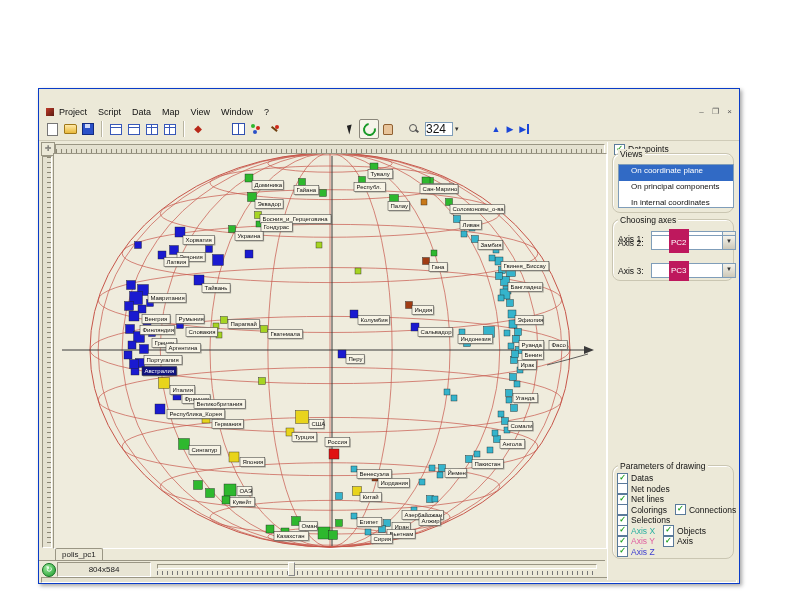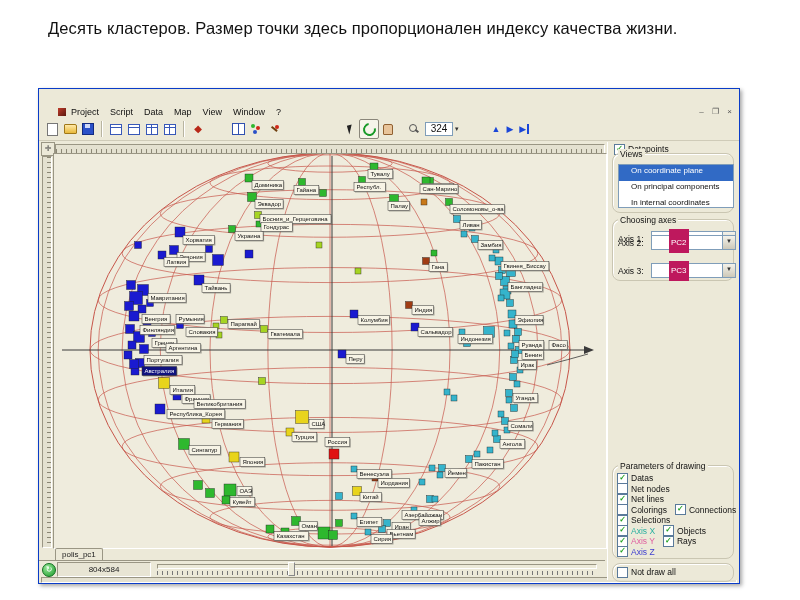--- a/index.html
+++ b/index.html
@@ -15,21 +15,21 @@
       padding:0 3px;color:#fff;font-weight:bold;font-size:9.5px;
       background:linear-gradient(180deg,#5da6ff 0%,#1a63e8 14%,#0b51d8 50%,#1560e6 88%,#0440a0 100%);
       border-radius:2px 2px 0 0;white-space:nowrap;}
   .app-ico{width:9px;height:9px;background:linear-gradient(135deg,#2fb3c8,#0b51a0);
       border:1px solid #fff;margin-right:3px;flex:0 0 auto;}
   .titlebar .grow{flex:1;}
   .wbtn{width:14px;height:13px;margin-left:2px;border-radius:2px;border:1px solid #fff;
       color:#fff;font-size:8px;line-height:11px;text-align:center;
       background:linear-gradient(180deg,#7aa9f5,#2a5ad0);}
   .wbtn.close{background:linear-gradient(180deg,#f0926a,#d8441e);}
-  .menubar{position:absolute;left:16px;top:16px;right:0;height:13px;background:#ece9d8;
+  .menubar{position:absolute;left:4px;top:16px;right:0;height:13px;background:#ece9d8;
       display:flex;align-items:center;font-size:9px;color:#111;border-bottom:1px solid #14532d;}
   .menu-ico{width:8px;height:8px;margin:0 5px 0 3px;background:linear-gradient(135deg,#c03a2a,#5a1a10);}
   .menu-item{margin-right:11px;cursor:default;}
   .mdi{margin-left:auto;margin-right:4px;color:#555;font-size:8px;letter-spacing:3px;}
   .toolbar{position:absolute;left:0;top:29px;right:0;height:22px;background:#ece9d8;
       display:flex;align-items:center;border-bottom:1px solid #cfcbb8;font-size:9px;}
   .tsep{width:1px;height:16px;background:#b8b4a0;border-right:1px solid #fff;margin:0 4px;}
   .tbtn{width:18px;height:18px;display:flex;align-items:center;justify-content:center;flex:0 0 auto;}
   .tbtn.pressed{border:1px solid #8a867a;background:#f6f4ea;border-radius:2px;}
   
@@ -48,22 +48,22 @@
   .i-dots i{position:absolute;width:4px;height:4px;border-radius:50%;}
   .i-pin{position:relative;width:11px;height:11px;}
   .i-pin::before{content:"";position:absolute;left:6px;top:1px;width:4px;height:4px;border-radius:50%;background:#d02818;}
   .i-pin::after{content:"";position:absolute;left:2px;top:4px;width:7px;height:1.5px;background:#704010;transform:rotate(38deg);}
   .i-cursor{width:0;height:0;border-left:5px solid #222;border-bottom:9px solid transparent;transform:rotate(-16deg);}
   .i-rotate{width:9px;height:9px;border:2px solid #1a9a2a;border-radius:50%;border-top-color:transparent;transform:rotate(35deg);}
   .i-hand{width:8px;height:9px;background:#e8c49a;border:1px solid #906030;border-radius:2px 2px 1px 1px;}
   .i-zoom{position:relative;width:11px;height:11px;}
   .i-zoom::before{content:"";position:absolute;left:0;top:0;width:6px;height:6px;border:1.5px solid #555;border-radius:50%;}
   .i-zoom::after{content:"";position:absolute;left:6px;top:6px;width:4px;height:1.5px;background:#555;transform:rotate(40deg);}
-  .zoombox{width:26px;height:12px;background:#fff;border:1px solid #7f9db9;font-size:10px;
-      line-height:12px;text-align:center;color:#111;margin:15px 2px;}
+  .zoombox{width:26px;height:12px;background:#fff;border:1px solid #7f9db9;font-size:12px;
+      line-height:12px;color:#111;margin:15px 2px;}
   .caret{font-size:7px;color:#333;margin:0 6px 0 0;}
   .play{color:#1a46d8;font-size:9px;margin:0 3px;line-height:10px;}
   .play.skip{border-right:2px solid #1a46d8;padding-right:1px;}
   
   .corner-btn{position:absolute;left:2px;top:53px;width:12px;height:12px;border:1px solid #9a9684;
       background:#ece9d8;color:#444;font-size:8px;line-height:11px;text-align:center;}
   .ruler-h{position:absolute;left:16px;top:55px;width:548px;height:8px;border:1px solid #fff;
       border-top-color:#9a9684;border-left-color:#9a9684;background:#e4e1d0
       repeating-linear-gradient(90deg,#8a8674 0 1px,transparent 1px 5px);background-size:100% 4px;
       background-position:0 100%;background-repeat:no-repeat;}
@@ -112,21 +112,20 @@
   .combo .drop{position:absolute;right:0;top:0;bottom:0;width:12px;background:linear-gradient(#f4f2ea,#cdc8b8);
       border-left:1px solid #7f9db9;font-size:6px;text-align:center;line-height:11px;color:#333;}
   .prow{display:flex;align-items:center;height:10.5px;padding-left:4px;}
   .prow .second{margin-left:8px;}
   .datapoints-row{position:absolute;left:6px;top:2px;}
 </style>
 </head>
 <body>
 
 <div class="caption">
-  <div>Десять кластеров. Размер точки здесь пропорционален индексу качества жизни.</div>
 </div>
 
 <div class="win">
 
 
   <div class="menubar">
     <span class="menu-ico"></span>
     <span id="menu-items"><span class="menu-item">Project</span><span class="menu-item">Script</span><span class="menu-item">Data</span><span class="menu-item">Map</span><span class="menu-item">View</span><span class="menu-item">Window</span><span class="menu-item">?</span></span>
     <span class="mdi">‒ ❐ ×</span>
   </div>
@@ -670,32 +669,26 @@
               <span>Objects</span>
             </span>
           </div>
           <div class="prow">
             <span style="display: inline-flex; align-items: center;">
               <span class="cb">✓</span>
               <span style="color: rgb(224, 96, 160);">Axis Y</span>
             </span>
             <span class="second" style="display: inline-flex; align-items: center;">
               <span class="cb">✓</span>
-              <span>Rays</span>
+              <span>Axis</span>
             </span>
           </div>
           <div class="prow">
             <span style="display: inline-flex; align-items: center;">
               <span class="cb">✓</span>
               <span style="color: rgb(64, 64, 208);">Axis Z</span>
             </span>
           </div>
         </div>
     </div>
 
-    <div class="grp" style="left:4px;top:421px;width:120px;height:17px">
-      <div class="cbrow" style="padding:3px 0 0 4px">
-        <span class="cb" id="cb-nodraw"></span>
-        <span>Not draw all</span>
-      </div>
-    </div>
   </div>
 </div>
 
 </body></html>

